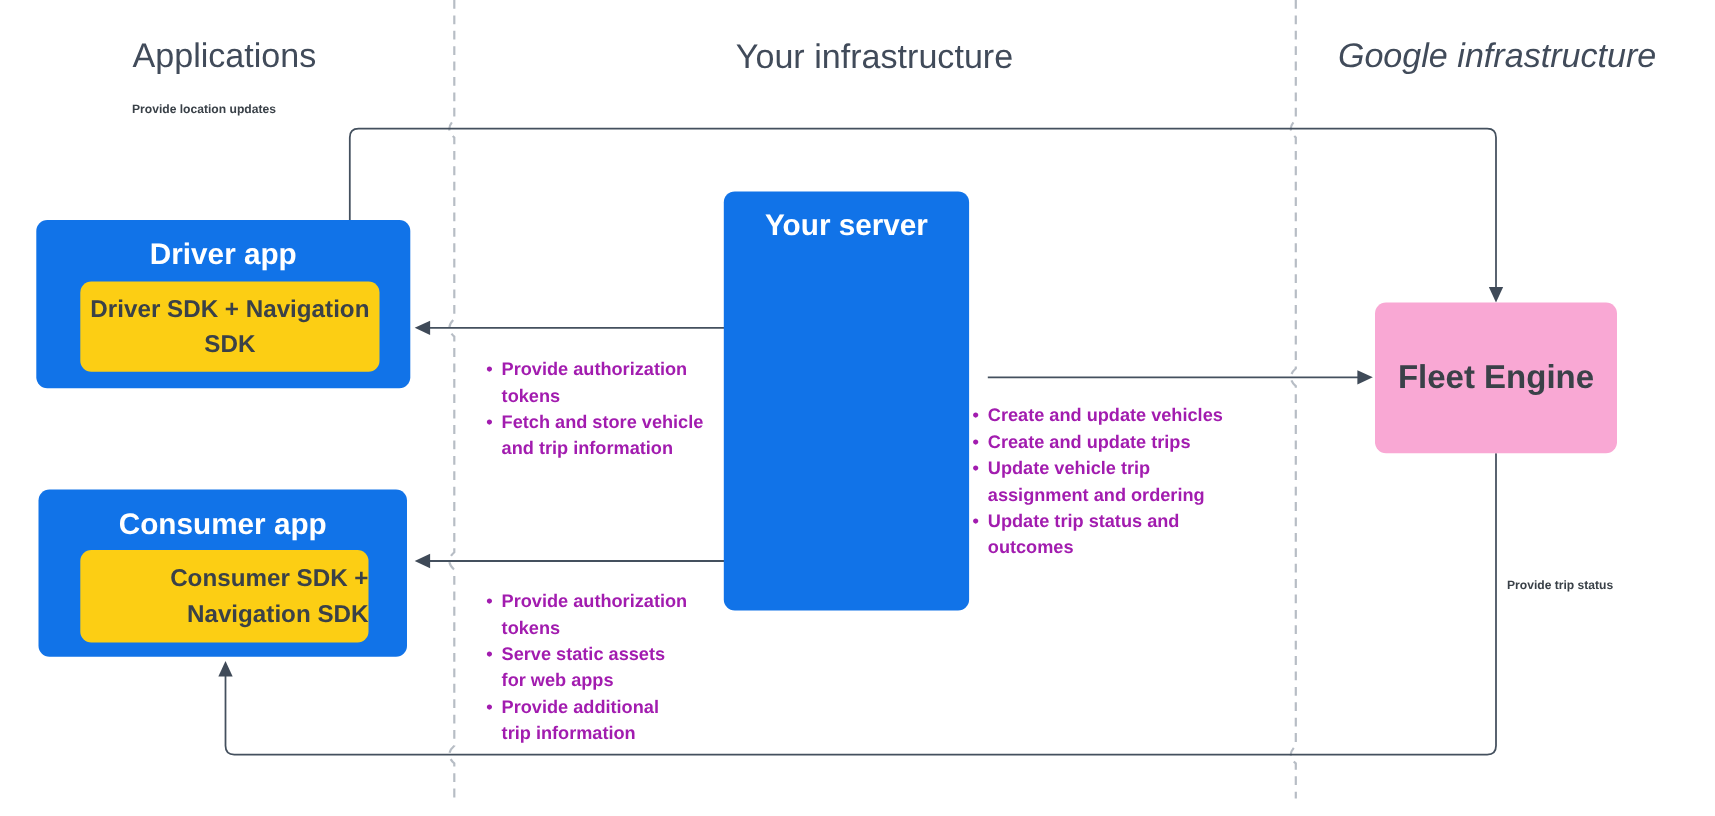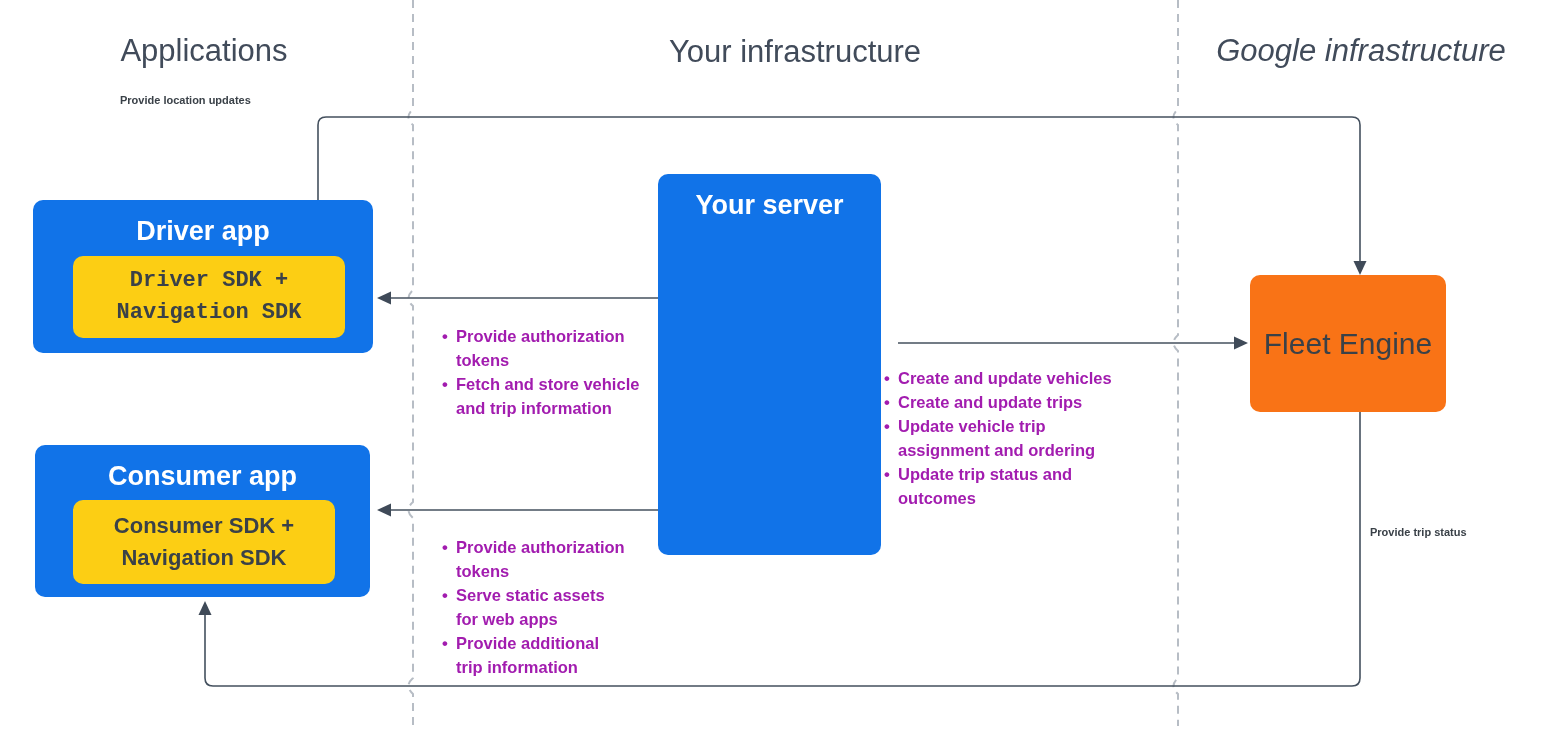--- a/index.html
+++ b/index.html
@@ -44,29 +44,29 @@
     display:flex;
     align-items:center;
     justify-content:center;
     text-align:center;
     font-size:22px;
     font-weight:700;
     color:#3a4148;
     line-height:1.45;
   }
   #driver-app{left:33px;top:200px;width:340px;height:153px;}
-  #driver-sdk{left:40px;top:56px;width:272px;height:82px;font-family:Liberation Mono, monospace;}
+  #driver-sdk{left:40px;top:56px;width:272px;height:82px;}
   #consumer-app{left:35px;top:445px;width:335px;height:152px;}
-  #consumer-sdk{left:38px;top:55px;width:262px;height:84px;}
+  #consumer-sdk{left:38px;top:55px;width:262px;height:84px;text-align:right;}
   #your-server{left:658px;top:174px;width:223px;height:381px;}
   #fleet-engine{
-    position:absolute;left:1250px;top:275px;width:196px;height:137px;
-    background:#f97316;border-radius:10px;
+    position:absolute;left:1250px;top:275px;width:220px;height:137px;
+    background:#f9a8d4;border-radius:10px;
     display:flex;align-items:center;justify-content:center;
-    font-size:30px;font-weight:400;color:#3a4148;
+    font-size:30px;font-weight:700;color:#3a4148;
   }
 
   .edge-label{
     position:absolute;
     font-size:11px;
     font-weight:700;
     color:#3a4148;
     white-space:nowrap;
   }
   #label-location-updates{left:120px;top:94px;}

